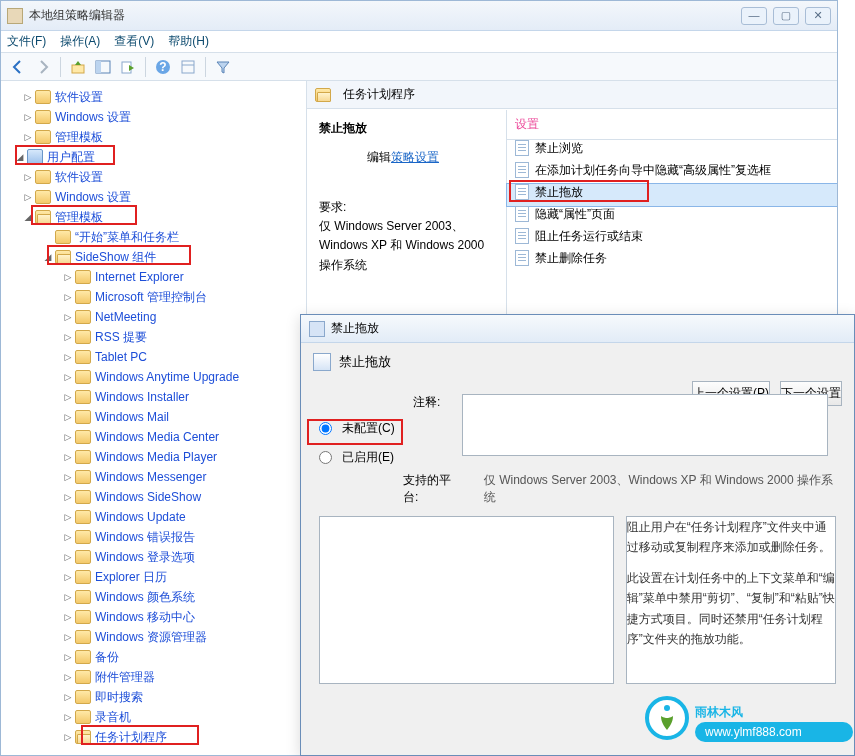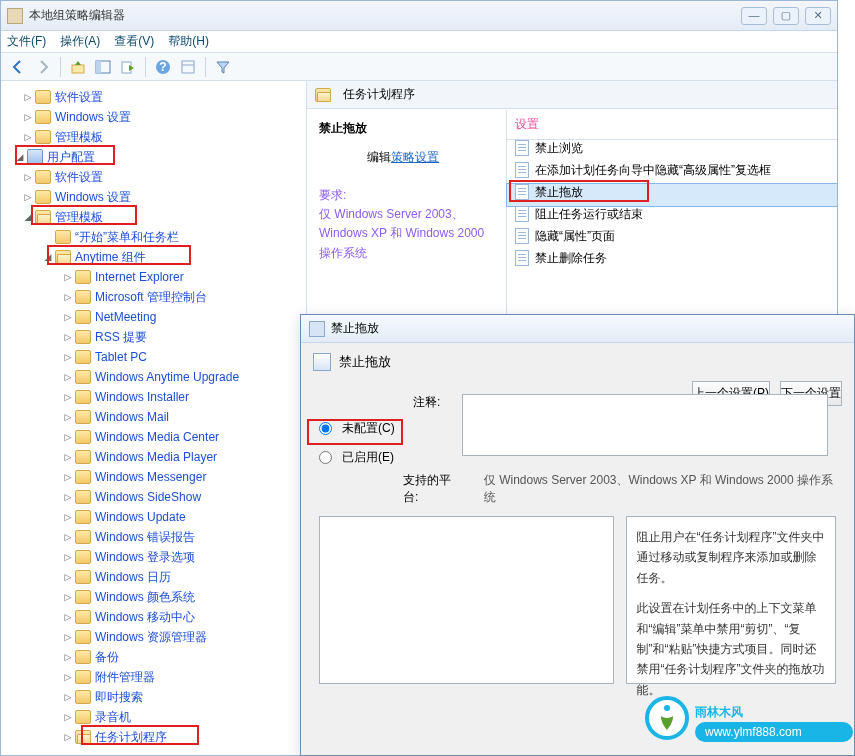--- a/index.html
+++ b/index.html
@@ -35,21 +35,21 @@
 .usercfg { width: 16px; height: 16px; margin-right: 4px; display: inline-block; background: linear-gradient(#d6e8fb, #9cc0eb); border: 1px solid #6a96c8; border-radius: 2px; position: relative; }
 .label { color: #1d4ed8; }
 .hl-red { border: 2px solid #e02020; position: absolute; pointer-events: none; }
 
 
 .detail-header { height: 28px; display: flex; align-items: center; padding: 0 8px; gap: 8px; border-bottom: 1px solid #d6e0ea; background: #f2f6fb; }
 .detail-body { flex: 1; display: flex; border-top: 1px solid #fff; }
 .detail-left { width: 200px; padding: 10px 12px; border-right: 1px solid #d6e0ea; }
 .detail-left h4 { font-weight: bold; margin-bottom: 12px; }
 .detail-left a { color: #1a66c7; text-decoration: underline; }
-.detail-left .req { margin-top: 20px; color: #8b5cf6; line-height: 1.6; }
+.detail-left .req { margin-top: 32px; color: #000000; line-height: 1.6; }
 .detail-right { flex: 1; }
 .settings-header { padding: 6px 8px; border-bottom: 1px solid #d6e0ea; color: #ec4899; }
 .settings-list { list-style: none; }
 .settings-list li { display: flex; height: 22px; padding: 0 8px; gap: 6px; }
 .settings-list li.selected { background: #d6e9fb; outline: 1px solid #8ab6e8; }
 .doc-icon { width: 14px; height: 16px; background: #fff; border: 1px solid #9db8d6; position: relative; }
 .doc-icon::after { content: ""; position: absolute; left: 2px; top: 3px; width: 8px; height: 1px; background: #9db8d6; box-shadow: 0 3px 0 #9db8d6, 0 6px 0 #9db8d6; }
 
 
 .dialog { position: absolute; left: 300px; top: 314px; width: 555px; height: 442px; border: 1px solid #6a8db8; background: #f0f0f0; box-shadow: 0 3px 14px rgba(0,0,0,0.15); }
@@ -63,21 +63,21 @@
 .dlg-radios { display: flex; flex-direction: column; gap: 12px; margin: 6px 0 14px 6px; }
 .dlg-radios label { display: flex; align-items: center; gap: 6px; }
 .dlg-radios input { margin-right: 4px; }
 .dlg-comment-row { display: flex; gap: 22px; align-items: flex-start; margin-left: 100px; margin-top: -86px; }
 .dlg-comment-row textarea { width: 366px; height: 62px; border: 1px solid #a8b4c0; background: #fff; resize: none; }
 .dlg-platform { display: flex; gap: 18px; margin: 16px 0 10px 90px; align-items: center; }
 .dlg-cols { display: flex; gap: 260px; margin: 14px 0 6px 6px; }
 .dlg-boxes { display: flex; gap: 12px; padding: 0 6px; }
 .dlg-boxes .box { border: 1px solid #a8b4c0; background: #fff; height: 168px; }
 .dlg-boxes .box.left { width: 300px; }
-.dlg-boxes .box.right { width: 214px; padding: 10px; line-height: 1.7; color: #333; position: relative; }
+.dlg-boxes .box.right { width: 214px; line-height: 1.7; color: #333; position: relative; }
 
 .watermark { position: absolute; right: 0; bottom: 8px; }
 .watermark svg { display: block; }
 
 
 .ind1 { padding-left: 20px; }
 .ind2 { padding-left: 40px; }
 .ind3 { padding-left: 60px; }
 </style>
 </head>
@@ -209,21 +209,21 @@
             <div class="row ind2">
               <span class="tw"></span>
               <span class="folder"></span>
               <span class="label">“开始”菜单和任务栏</span>
             </div>
           </li>
         <li>
             <div class="row ind2">
               <span class="tw">◢</span>
               <span class="folder open"></span>
-              <span class="label">Anytime 组件</span>
+              <span class="label">SideShow 组件</span>
             </div>
           </li>
       </ul>
       <ul class="tree" id="comp-list">
           <li>
             <div class="row ind3">
               <span class="tw">▷</span>
               <span class="folder"></span>
               <span class="label">Internet Explorer</span>
             </div>
@@ -323,21 +323,21 @@
             <div class="row ind3">
               <span class="tw">▷</span>
               <span class="folder"></span>
               <span class="label">Windows 登录选项</span>
             </div>
           </li>
           <li>
             <div class="row ind3">
               <span class="tw">▷</span>
               <span class="folder"></span>
-              <span class="label">Windows 日历</span>
+              <span class="label">Explorer 日历</span>
             </div>
           </li>
           <li>
             <div class="row ind3">
               <span class="tw">▷</span>
               <span class="folder"></span>
               <span class="label">Windows 颜色系统</span>
             </div>
           </li>
           <li>
@@ -421,25 +421,25 @@
               <li>
                 <span class="doc-icon"></span>
                 <span>在添加计划任务向导中隐藏“高级属性”复选框</span>
               </li>
               <li class="selected">
                 <span class="doc-icon"></span>
                 <span>禁止拖放</span>
               </li>
               <li>
                 <span class="doc-icon"></span>
-                <span>阻止任务运行或结束</span>
+                <span>隐藏“属性”页面</span>
               </li>
               <li>
                 <span class="doc-icon"></span>
-                <span>隐藏“属性”页面</span>
+                <span>阻止任务运行或结束</span>
               </li>
               <li>
                 <span class="doc-icon"></span>
                 <span>禁止删除任务</span>
               </li>
             </ul>
           <div class="hl-red" style="left:2px; top:70px; width:140px; height:22px;"></div>
         </div>
       </div>
     </div>

